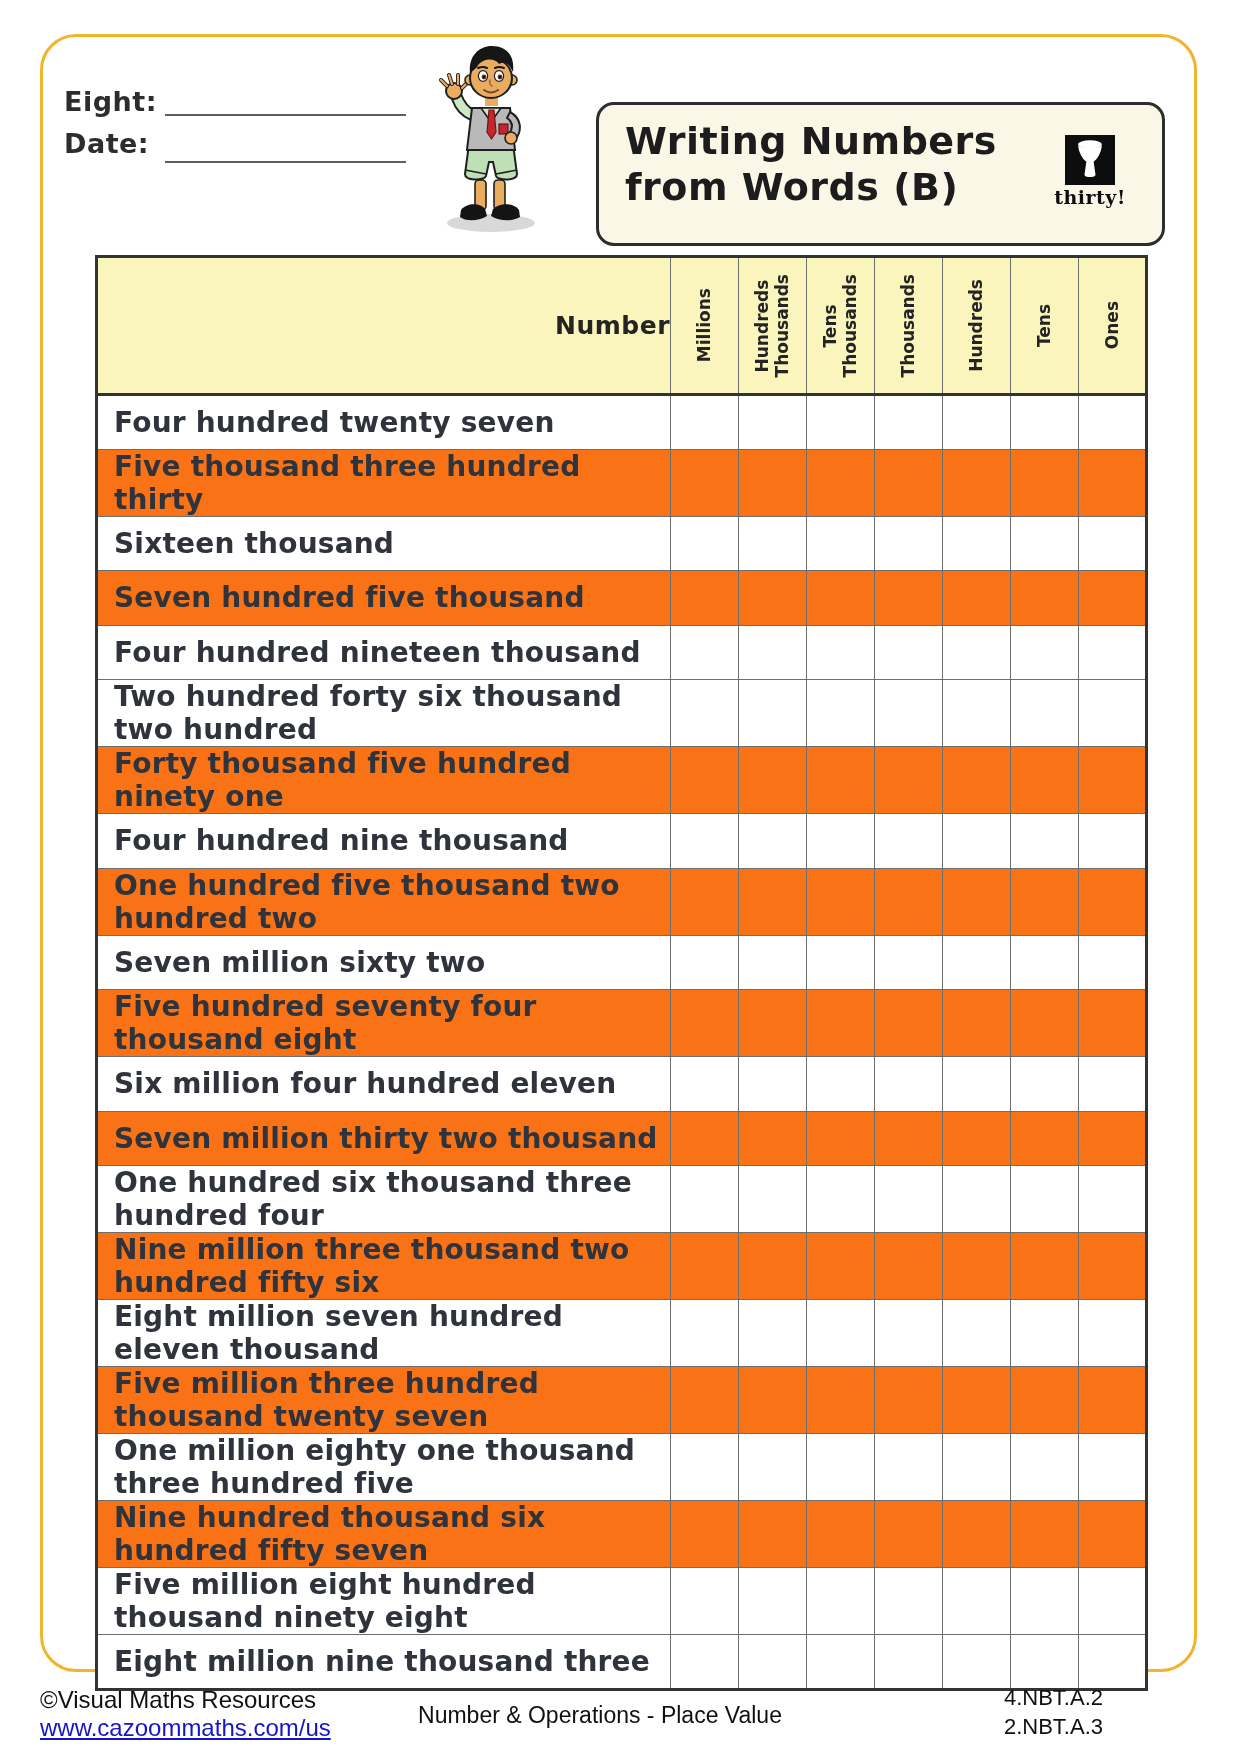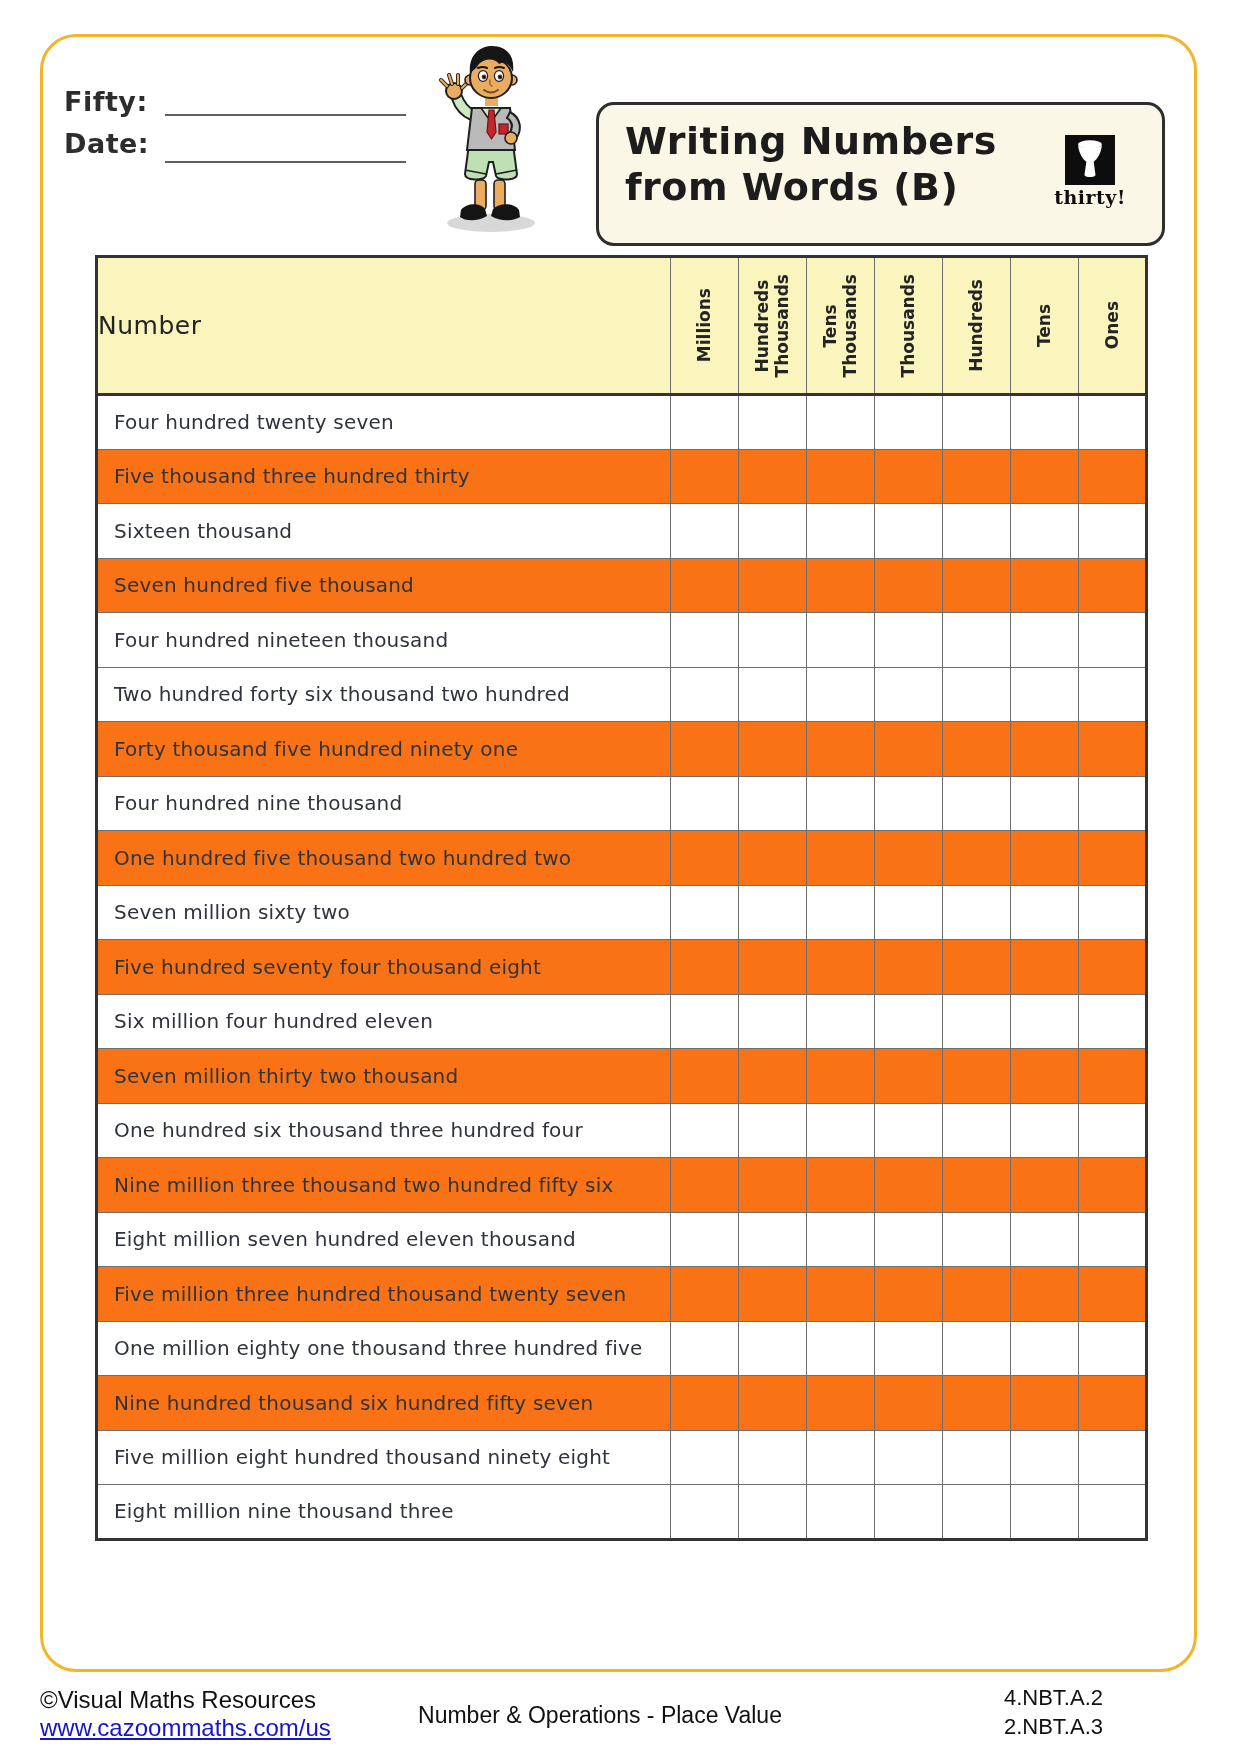--- a/index.html
+++ b/index.html
@@ -44,49 +44,49 @@
     border-collapse:collapse; table-layout:fixed;
     border:3px solid #333333;
   }
   table.pv col.num-col { width:574px; }
   table.pv col.pv-col  { width:68px;  }
   table.pv thead th {
     background:#FAF5BC; height:138px;
     border:1.5px solid #6e6e6e; border-bottom:3px solid #333333;
     vertical-align:middle;
   }
-  th.num-header { font-size:25px; font-weight:normal; color:#242424; letter-spacing:0.5px; text-align:left; }
+  th.num-header { font-size:25px; font-weight:bold; color:#242424; letter-spacing:0.5px; text-align:right; }
   .vlabel {
     writing-mode:vertical-rl; transform:rotate(180deg);
     white-space:pre-line; margin:0 auto;
     font-size:17px; font-weight:bold; color:#242424; line-height:1.2;
     text-align:center;
   }
   table.pv tbody tr { height:54.5px; background:#ffffff; }
   table.pv tbody tr.alt { background:#f97316; }
   table.pv td { border:1.5px solid #6e6e6e; }
   td.num-cell {
-    padding-left:16px; font-size:20px; font-weight:normal; color:#2f333b;
+    padding-left:16px; font-size:28px; font-weight:bold; color:#2f333b;
     letter-spacing:0.2px; vertical-align:middle;
   }
 
   
   .footer-left { position:absolute; left:40px; top:1686px; font-family:"Liberation Sans", sans-serif; font-size:24px; color:#101010; line-height:1.18; }
   .footer-link { color:#1414CC; text-decoration:underline; font-family:"Liberation Sans", sans-serif; font-size:24px; }
   .footer-center { position:absolute; left:600px; top:1702px; transform:translateX(-50%); font-family:"Liberation Sans", sans-serif; font-size:23px; color:#101010; white-space:nowrap; }
   .footer-right { position:absolute; right:138px; top:1684px; font-family:"Liberation Sans", sans-serif; font-size:22px; color:#101010; text-align:right; line-height:1.3; }
 </style>
 </head>
 <body>
 
 <div class="page">
 
   <div class="frame"></div>
 
-  <span class="field-label name-label">Fifty:</span>
+  <span class="field-label name-label">Eight:</span>
   <div class="write-line name-line"></div>
   <span class="field-label date-label">Date:</span>
   <div class="write-line date-line"></div>
 
   <svg class="boy" viewBox="0 0 132 192" aria-hidden="true">
     <ellipse cx="68" cy="181" rx="44" ry="9" fill="#c3c3c3" opacity="0.65"></ellipse>
 
     <path d="M48 78 C38 74 32 66 29 57 L38 52 C41 60 46 66 52 69 Z" fill="#CFE8C4" stroke="#1f1f1f" stroke-width="2"></path>
     <g>
       <circle cx="31" cy="49" r="8" fill="#E9AC60" stroke="#1f1f1f" stroke-width="2"></circle>

